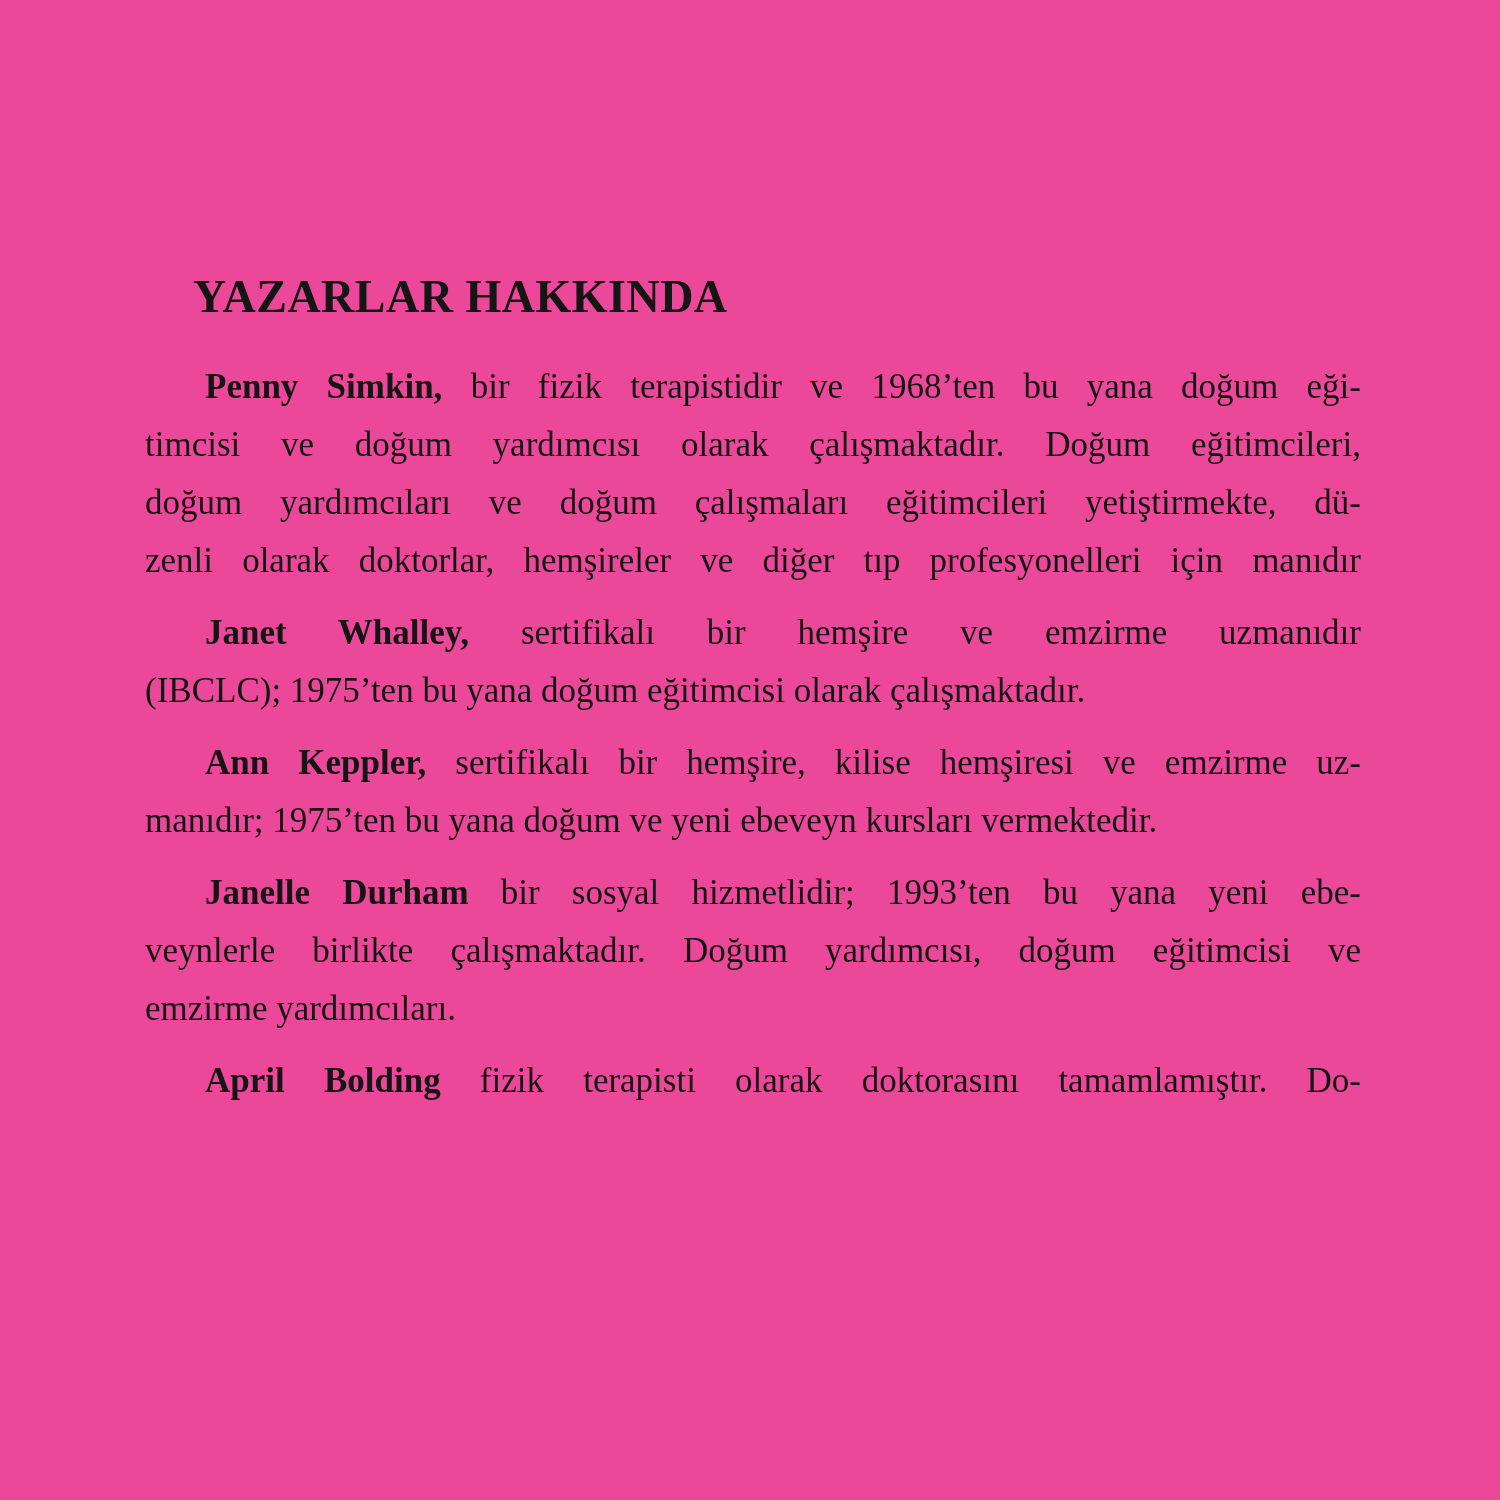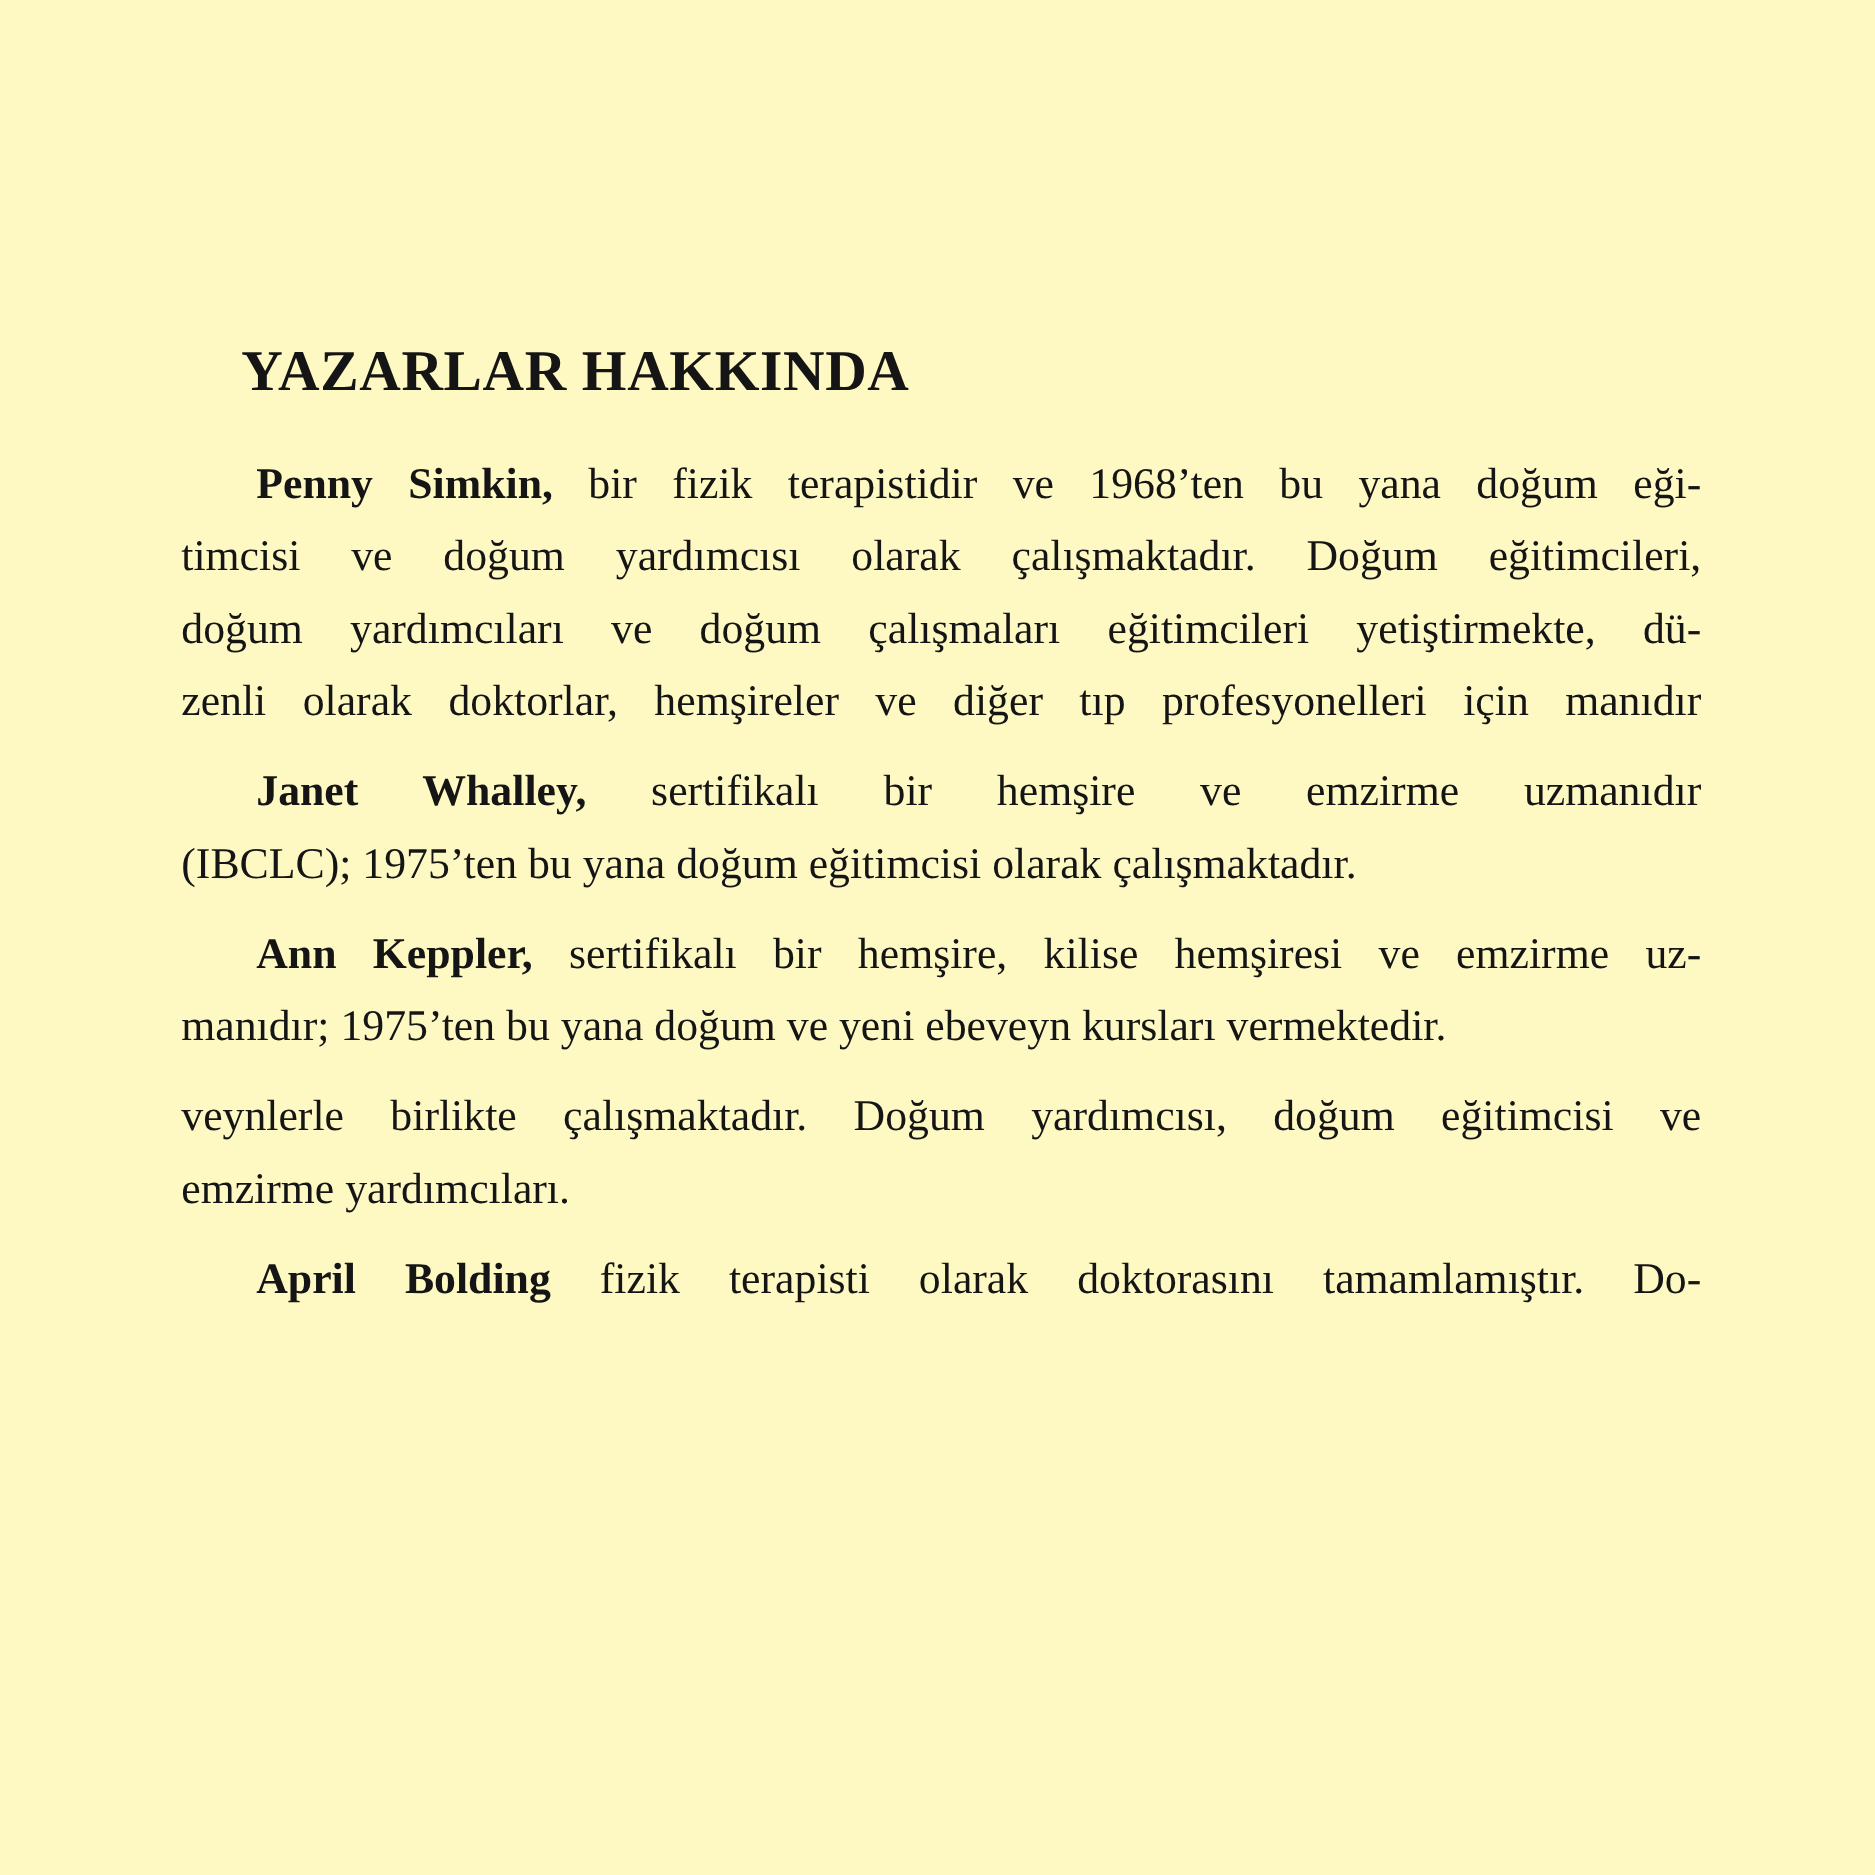--- a/index.html
+++ b/index.html
@@ -1,20 +1,20 @@
 <!DOCTYPE html>
 <html><head>
 <meta charset="utf-8">
 <style>
   html, body { margin: 0; padding: 0; background: #ffffff; }
   .page {
     position: relative;
     width: 1500px;
     height: 1500px;
-    background: #fef9c3;
+    background: #ec4899;
     overflow: hidden;
     font-family: "Liberation Serif", "DejaVu Serif", serif;
     color: #151515;
   }
   .content {
     position: absolute;
     left: 133px;
     top: 274px;
     width: 1240px;
   }
@@ -54,20 +54,21 @@
         </div>
         <div class="para">
           <div class="line first"><b>Janet Whalley,</b> <span>sertifikalı bir hemşire ve emzirme uzmanıdır</span></div>
           <div class="line last">(IBCLC); 1975’ten bu yana doğum eğitimcisi olarak çalışmaktadır.</div>
         </div>
         <div class="para">
           <div class="line first"><b>Ann Keppler,</b> <span>sertifikalı bir hemşire, kilise hemşiresi ve emzirme uz-</span></div>
           <div class="line last">manıdır; 1975’ten bu yana doğum ve yeni ebeveyn kursları vermektedir.</div>
         </div>
         <div class="para">
+          <div class="line first"><b>Janelle Durham</b> <span>bir sosyal hizmetlidir; 1993’ten bu yana yeni ebe-</span></div>
           <div class="line">veynlerle birlikte çalışmaktadır. Doğum yardımcısı, doğum eğitimcisi ve</div>
           <div class="line last">emzirme yardımcıları.</div>
         </div>
         <div class="para">
           <div class="line first"><b>April Bolding</b> <span>fizik terapisti olarak doktorasını tamamlamıştır. Do-</span></div>
         </div>
       </div>
   </div>
 </div>
 

